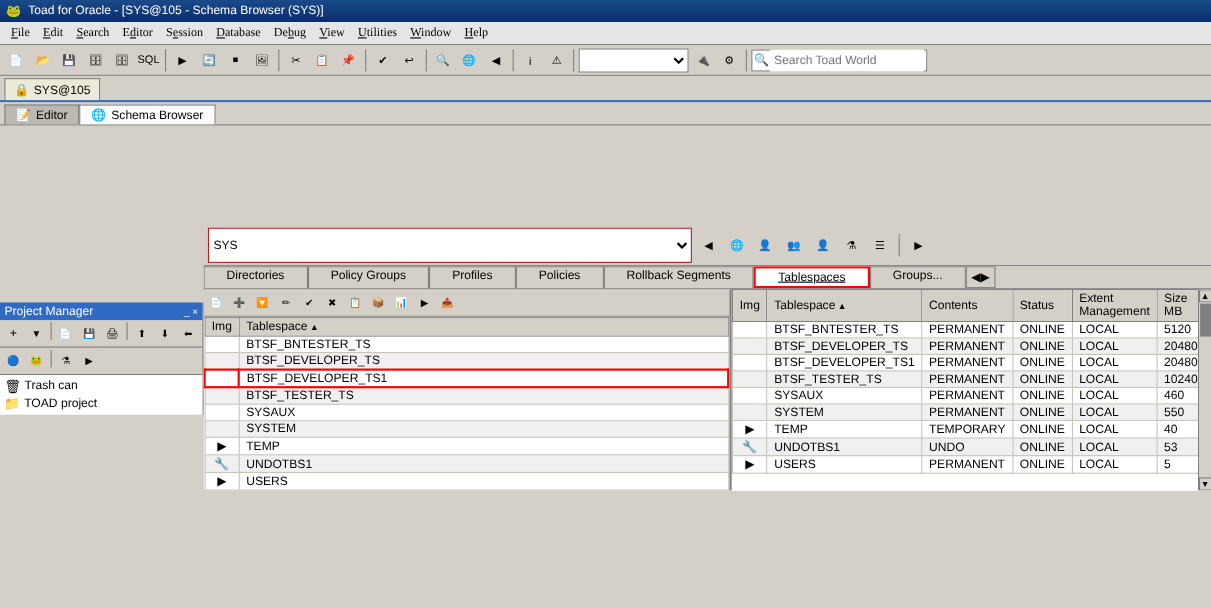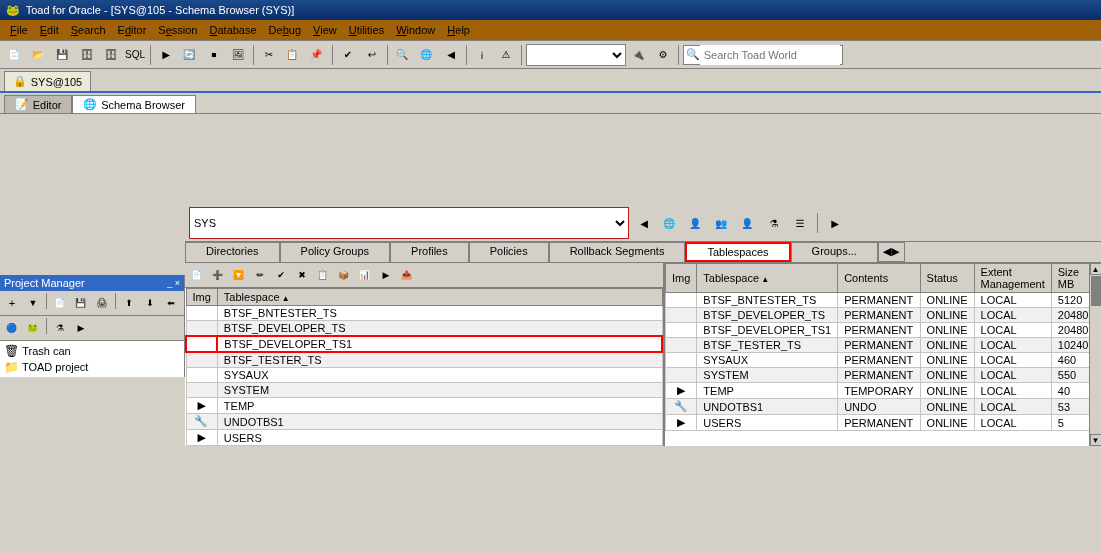--- a/index.html
+++ b/index.html
@@ -2,21 +2,21 @@
 <html><head>
   <meta charset="utf-8">
   <style>
     * { margin: 0; padding: 0; box-sizing: border-box; }
     body { font-family: 'Segoe UI', Tahoma, Geneva, Verdana, sans-serif; font-size: 11px; background: #d4d0c8; color: #000; overflow: hidden; }
     
     
     .title-bar { background: linear-gradient(to bottom, #1a4a8a, #0a2d6b); color: white; padding: 3px 6px; font-size: 11px; display: flex; align-items: center; gap: 6px; height: 20px; }
     
     
-    .menu-bar { background: #a16207; padding: 2px 4px; display: flex; gap: 0; border-bottom: 1px solid #808080; }
+    .menu-bar { background: #e5e5e5; padding: 2px 4px; display: flex; gap: 0; border-bottom: 1px solid #808080; font-family: Liberation Serif, serif; }
     .menu-item { padding: 2px 6px; cursor: pointer; font-size: 11px; }
     .menu-item u { text-decoration: underline; }
     
     
     .toolbar { background: #d4d0c8; padding: 2px 4px; display: flex; align-items: center; gap: 2px; border-bottom: 1px solid #808080; flex-wrap: wrap; min-height: 28px; }
     .toolbar-btn { width: 22px; height: 22px; background: #d4d0c8; border: 1px solid transparent; display: flex; align-items: center; justify-content: center; cursor: pointer; font-size: 10px; }
     .toolbar-sep { width: 1px; height: 20px; background: #808080; margin: 0 2px; }
     .toolbar-dropdown { height: 22px; background: white; border: 1px solid #808080; padding: 0 4px; font-size: 11px; min-width: 100px; }
     .search-box { height: 20px; border: 1px solid #808080; padding: 0 4px; font-size: 11px; width: 160px; background: white; }
     
@@ -77,21 +77,21 @@
     .right-pane-content { flex: 1; background: white; overflow-y: auto; }
     .right-scrollbar { width: 12px; background: #d4d0c8; border-left: 1px solid #808080; display: flex; flex-direction: column; align-items: center; }
     .scrollbar-btn { width: 12px; height: 12px; background: #d4d0c8; border: 1px solid #808080; display: flex; align-items: center; justify-content: center; font-size: 8px; cursor: pointer; }
     .scrollbar-track { flex: 1; background: #d4d0c8; width: 12px; }
     .scrollbar-thumb { background: #808080; width: 10px; height: 30px; margin: 1px; }
     
     
     .sort-asc::after { content: ' ▲'; font-size: 8px; }
     
     
-    .tab-highlight { border: 2px solid red; }
+    .tab-highlight { border: 2px solid red; text-decoration: underline; }
   </style>
 </head>
 <body>
 
 <div class="title-bar">
   <span>🐸</span>
   <span>Toad for Oracle - [SYS@105 - Schema Browser (SYS)]</span>
 </div>
 
 <div class="menu-bar">

